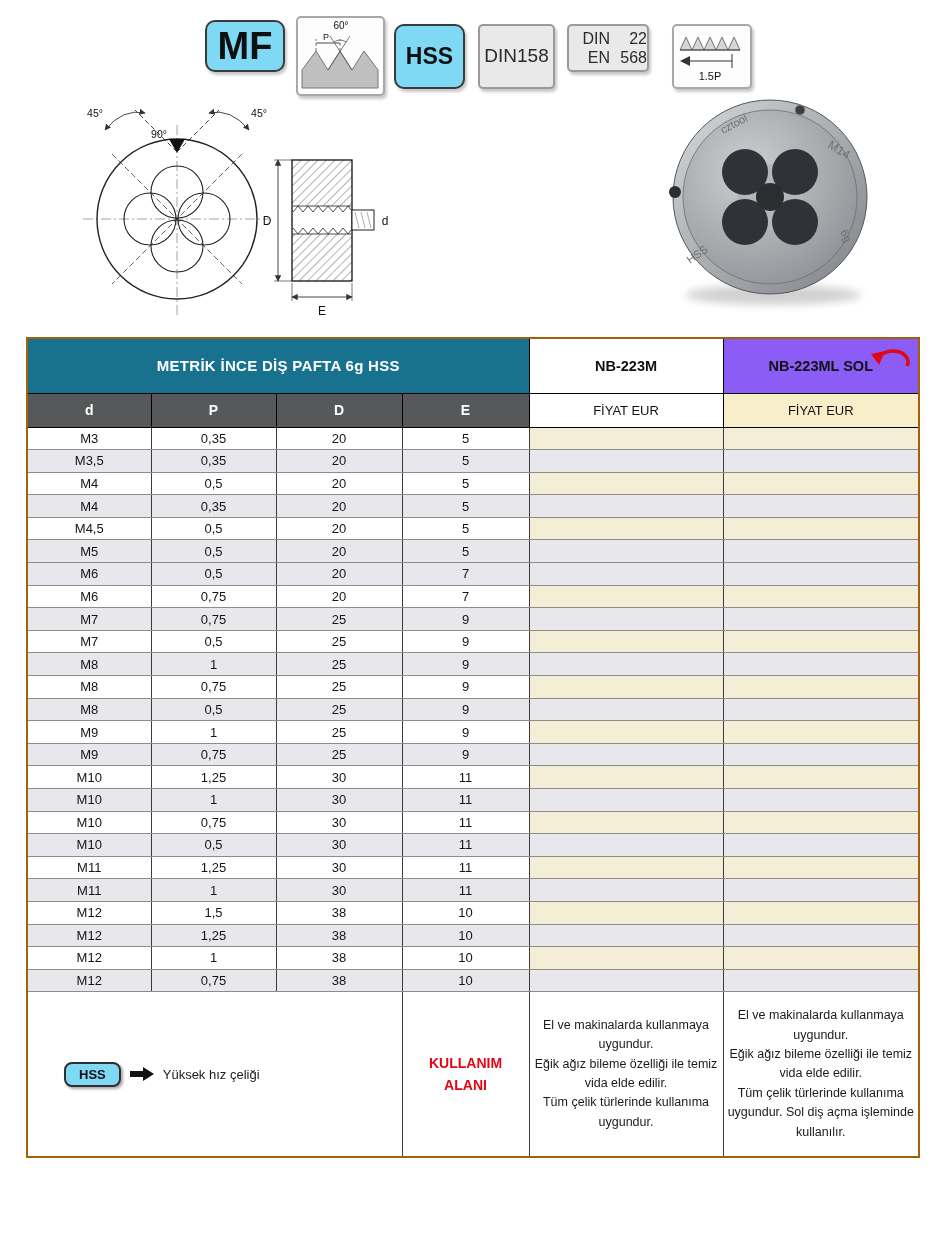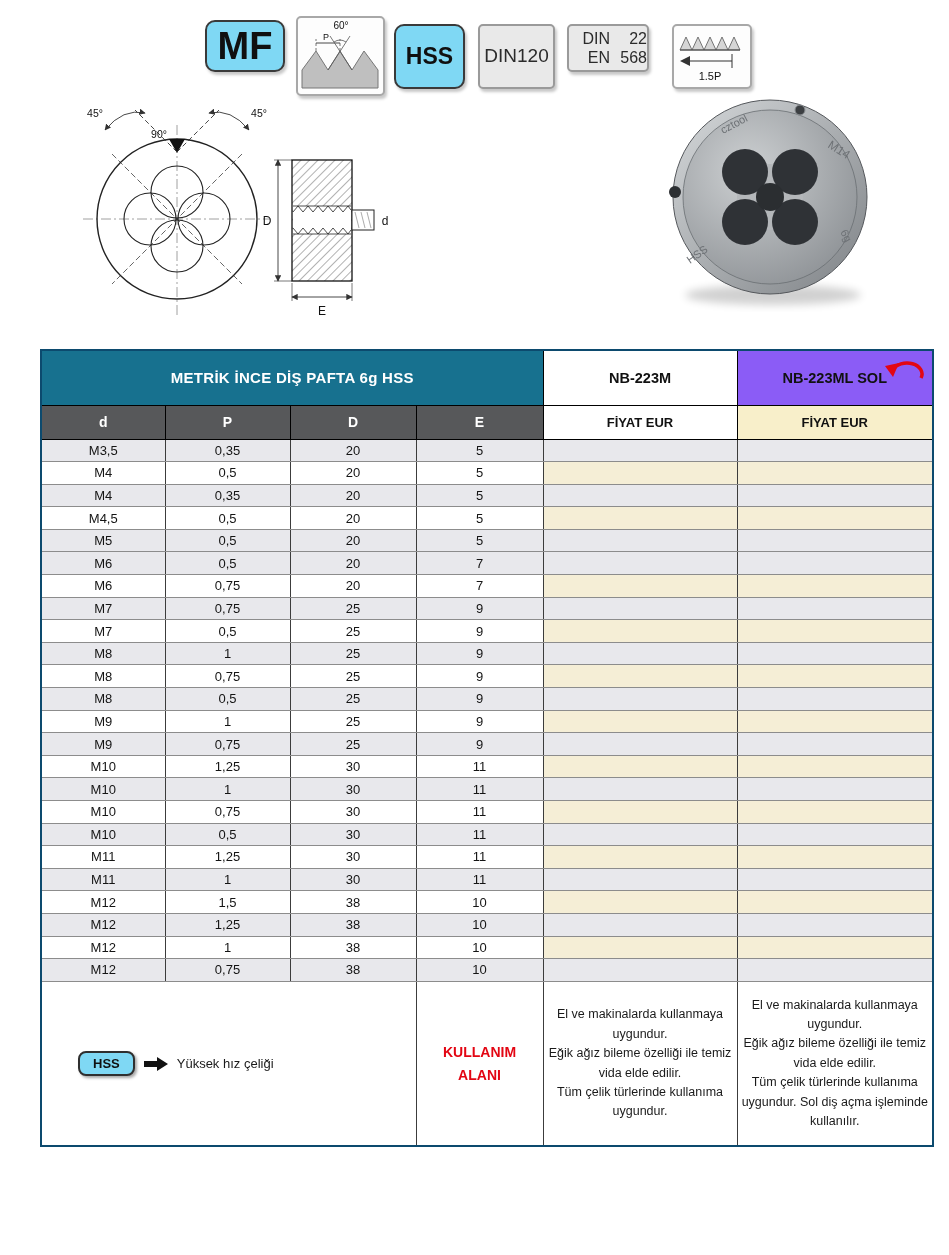--- a/index.html
+++ b/index.html
@@ -31,38 +31,38 @@
   #badge-dinen   { left:567px; top:24px;  width:82px; height:48px; font-size:16px; }
   #badge-chamfer { left:660px; top:24px;  width:80px; height:65px;margin-left:12px; }
 
   
   #tech-drawing { position:absolute; left:55px;  top:100px; width:370px; height:235px; }
   #die-photo    { position:absolute; left:635px; top:92px;  width:270px; height:220px; }
   svg text { font-family:"Liberation Sans", sans-serif; }
 
   
   #spec-table {
-    position:absolute; left:40px; top:337px; width:892px;
-    border-collapse:collapse; table-layout:fixed; border:2px solid #0c4a6e;margin-top:12px;
+    position:absolute; left:26px; top:337px; width:892px;
+    border-collapse:collapse; table-layout:fixed; border:2px solid #a16207;
   }
   #spec-table th, #spec-table td {
     border-left:1px solid #3c3c3c; border-right:1px solid #3c3c3c;
     border-top:1px solid #8c8c8c; border-bottom:1px solid #8c8c8c;
     padding:0; text-align:center; vertical-align:middle;
   }
   #spec-table thead th { border-color:#000; }
   .title-cell {
     background:#17718f; color:#fff; font-size:15px; font-weight:bold;
     height:55px; letter-spacing:.3px;
   }
   .model-cell { background:#ffffff; font-size:14.5px; font-weight:bold; position:relative; }
   .model-cell.ml { background:#8b5cf6; }
   .red-arrow { position:absolute; right:5px; top:2px; }
   .sub-cell { background:#57585a; color:#ffffff; font-size:14px; font-weight:bold; height:34px; }
-  .price-head { background:#ffffff; font-size:13px; font-weight:bold; }
+  .price-head { background:#ffffff; font-size:13px; font-weight:normal; }
   .price-head.ml { background:#f8efca; }
   #spec-table tbody td { height:22.6px; font-size:13px; line-height:1; background:#ffffff; color:#141414; }
   #spec-table tbody tr.alt td { background:#e8e8ec; }
   #spec-table tbody td.price-m, #spec-table tbody td.price-ml { background:#f5eed6; }
 
   
   #spec-table tfoot td { height:165px; background:#ffffff; border-top:1px solid #000; }
   .legend-cell { vertical-align:middle; }
   .legend-wrap { display:flex; align-items:center; gap:9px; padding-left:36px; }
   .hss-chip {
@@ -103,21 +103,21 @@
       <text x="43" y="11" font-size="10" text-anchor="middle" fill="#111">60°</text>
     </svg>
   </div>
 
   <div class="badge badge-blue" id="badge-hss">
     <span>HSS</span>
   </div>
 
   <div class="badge badge-gray" id="badge-din">
     <span>DIN</span>
-    <span>120</span>
+    <span>158</span>
   </div>
 
   <div class="badge badge-gray" id="badge-dinen">
     <span>DIN EN</span>
     <span>22 568</span>
   </div>
 
   <div class="badge badge-draw" id="badge-chamfer">
     <svg width="76" height="61" viewBox="0 0 76 61">
       <path d="M6 24 L12 11 L18 24 L24 11 L30 24 L36 11 L42 24 L48 11 L54 24 L60 11 L66 24 Z" fill="#d6d6d6" stroke="#666" stroke-width="0.9"></path>
@@ -239,20 +239,28 @@
       <tr>
         <th class="sub-cell">d</th>
         <th class="sub-cell">P</th>
         <th class="sub-cell">D</th>
         <th class="sub-cell">E</th>
         <th class="price-head">FİYAT EUR</th>
         <th class="price-head ml">FİYAT EUR</th>
       </tr>
     </thead>
     <tbody id="rows">
+        <tr>
+          <td>M3</td>
+          <td>0,35</td>
+          <td>20</td>
+          <td>5</td>
+          <td class="price-m"></td>
+          <td class="price-ml"></td>
+        </tr>
         <tr class="alt">
           <td>M3,5</td>
           <td>0,35</td>
           <td>20</td>
           <td>5</td>
           <td class="price-m"></td>
           <td class="price-ml"></td>
         </tr>
         <tr>
           <td>M4</td>

